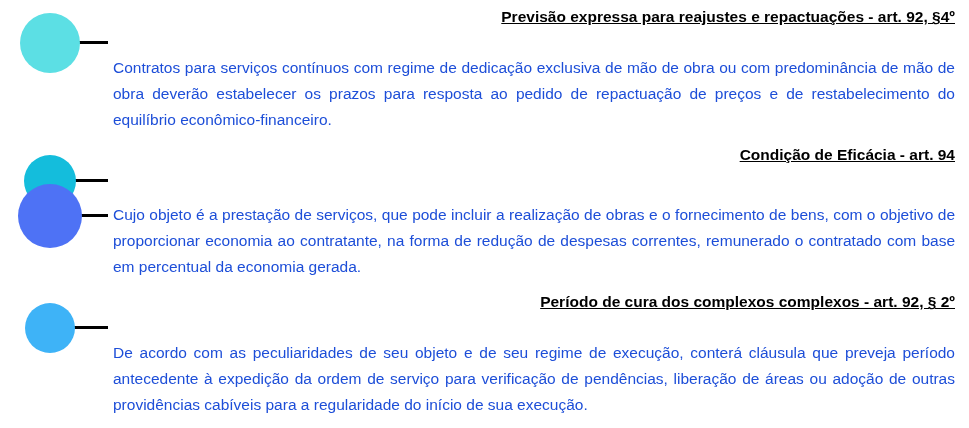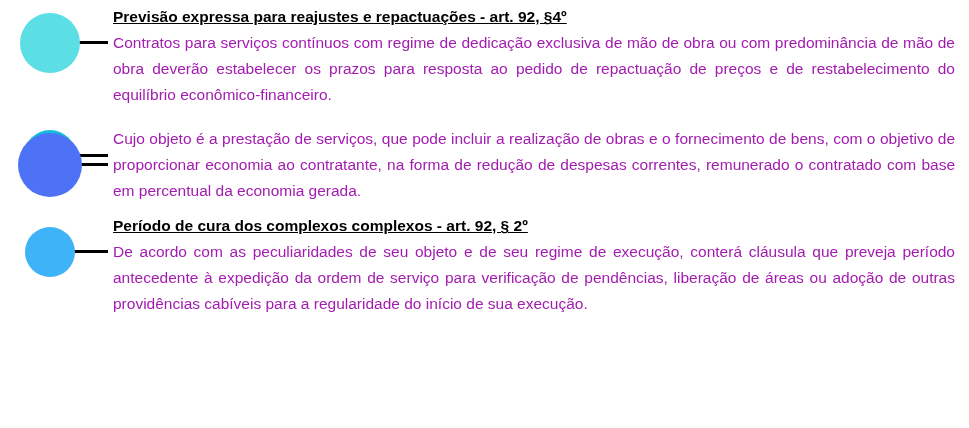--- a/index.html
+++ b/index.html
@@ -45,29 +45,30 @@
   .c4 { width: 50px; height: 50px; left: 25px; top: 14px; }
   .content {
     flex: 1;
     padding-right: 14px;
     font-size: 15.5px;
     line-height: 26px;
   }
   .section-title {
     font-weight: bold;
     text-decoration: underline;
-    text-align: left;
+    text-align: right;
     color: #000000;
     font-size: 15.5px;
     line-height: 26px;
     white-space: nowrap;
   }
   .section-body {
     text-align: justify;
-    color: #a21caf;
+    color: #1d4ed8;
+    margin-top: 25px;
   }
 </style>
 </head>
 <body>
 
 <div class="canvas">
 
   <div class="section">
     <div class="marker">
       <div class="connector" style="background: rgb(0, 0, 0);"></div>
@@ -78,20 +79,21 @@
       <p class="section-body">Contratos para serviços contínuos com regime de dedicação exclusiva de mão de obra ou com predominância de mão de obra deverão estabelecer os prazos para resposta ao pedido de repactuação de preços e de restabelecimento do equilíbrio econômico-financeiro.</p>
     </div>
   </div>
 
   <div class="section">
     <div class="marker">
       <div class="connector" style="background: rgb(0, 0, 0);"></div>
       <div class="circle c2" style="background: rgb(20, 189, 220);"></div>
     </div>
     <div class="content">
+      <div class="section-title">Condição de Eficácia - art. 94</div>
     </div>
   </div>
 
   <div class="section">
     <div class="marker">
       <div class="connector" style="background: rgb(0, 0, 0);"></div>
       <div class="circle c3" style="background: rgb(78, 114, 245);"></div>
     </div>
     <div class="content">
       <p class="section-body">Cujo objeto é a prestação de serviços, que pode incluir a realização de obras e o fornecimento de bens, com o objetivo de proporcionar economia ao contratante, na forma de redução de despesas correntes, remunerado o contratado com base em percentual da economia gerada.</p>

